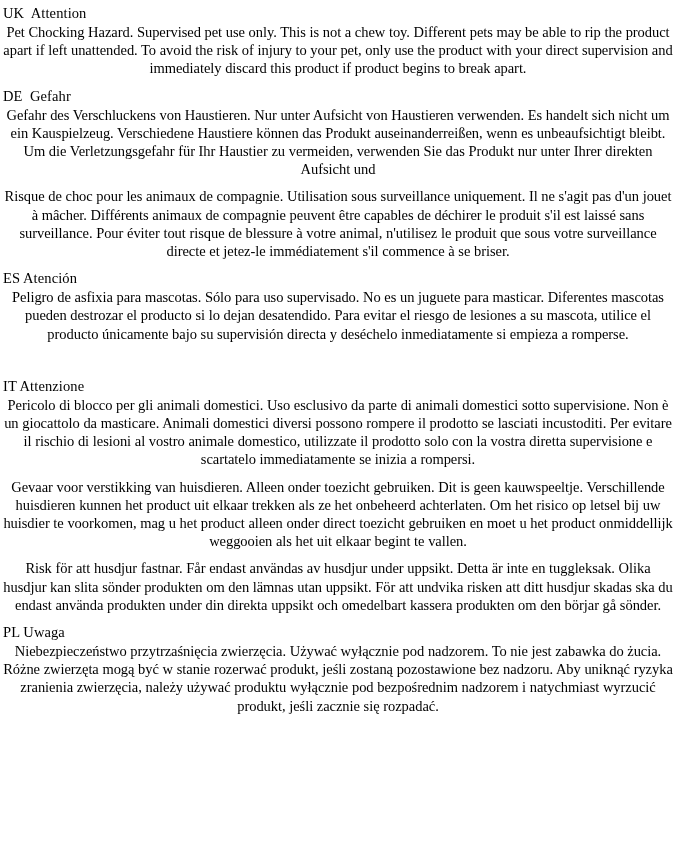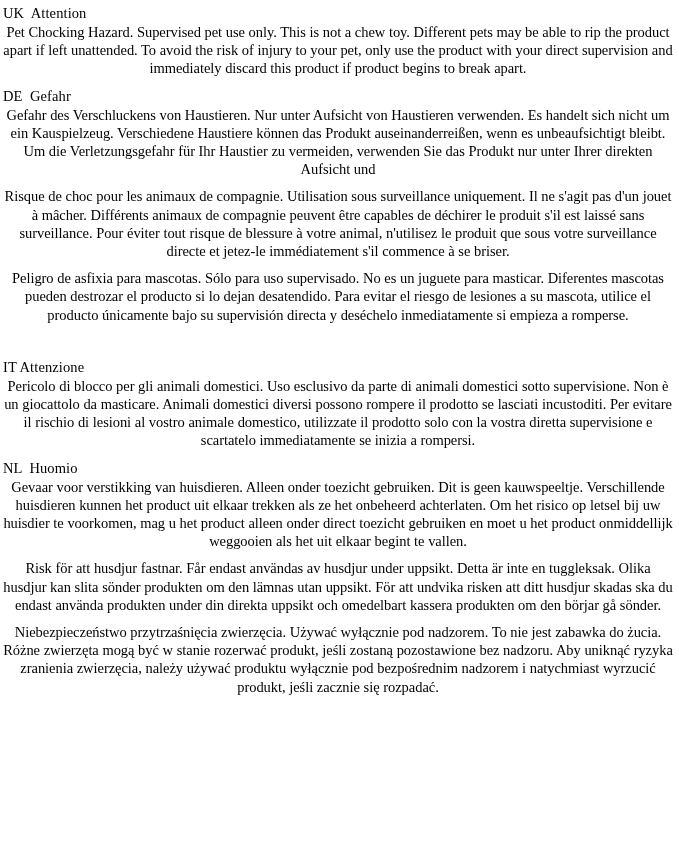--- a/index.html
+++ b/index.html
@@ -57,34 +57,35 @@
   <div class="section">
     <div class="heading">DE  Gefahr</div>
     <div class="body">Gefahr des Verschluckens von Haustieren. Nur unter Aufsicht von Haustieren verwenden. Es handelt sich nicht um ein Kauspielzeug.  Verschiedene Haustiere können das Produkt auseinanderreißen, wenn es unbeaufsichtigt bleibt. Um die Verletzungsgefahr für Ihr Haustier zu vermeiden, verwenden Sie das Produkt nur unter Ihrer direkten Aufsicht und</div>
   </div>
 
   <div class="section">
     <div class="body">Risque de choc pour les animaux de compagnie. Utilisation sous surveillance uniquement. Il ne s'agit pas d'un jouet à mâcher.  Différents animaux de compagnie peuvent être capables de déchirer le produit s'il est laissé sans surveillance. Pour éviter tout risque de blessure à votre animal, n'utilisez le produit que sous votre surveillance directe et jetez-le immédiatement s'il commence à se briser.</div>
   </div>
 
   <div class="section gap-after">
+    <div class="heading">ES Atención</div>
     <div class="body">Peligro de asfixia para mascotas. Sólo para uso supervisado. No es un juguete para masticar.  Diferentes mascotas pueden destrozar el producto si lo dejan desatendido. Para evitar el riesgo de lesiones a su mascota, utilice el producto únicamente bajo su supervisión directa y deséchelo inmediatamente si empieza a romperse.</div>
   </div>
 
   <div class="section">
     <div class="heading">IT Attenzione</div>
     <div class="body">Pericolo di blocco per gli animali domestici. Uso esclusivo da parte di animali domestici sotto supervisione. Non è un giocattolo da masticare.  Animali domestici diversi possono rompere il prodotto se lasciati incustoditi. Per evitare il rischio di lesioni al vostro animale domestico, utilizzate il prodotto solo con la vostra diretta supervisione e scartatelo immediatamente se inizia a rompersi.</div>
   </div>
 
   <div class="section">
-    <div class="heading">NL  Huomio</div>
     <div class="body">Gevaar voor verstikking van huisdieren. Alleen onder toezicht gebruiken. Dit is geen kauwspeeltje.  Verschillende huisdieren kunnen het product uit elkaar trekken als ze het onbeheerd achterlaten. Om het risico op letsel bij uw huisdier te voorkomen, mag u het product alleen onder direct toezicht gebruiken en moet u het product onmiddellijk weggooien als het uit elkaar begint te vallen.</div>
   </div>
 
   <div class="section">
     <div class="body">Risk för att husdjur fastnar. Får endast användas av husdjur under uppsikt. Detta är inte en tuggleksak.  Olika husdjur kan slita sönder produkten om den lämnas utan uppsikt. För att undvika risken att ditt husdjur skadas ska du endast använda produkten under din direkta uppsikt och omedelbart kassera produkten om den börjar gå sönder.</div>
   </div>
 
   <div class="section">
+    <div class="heading">PL Uwaga</div>
     <div class="body">Niebezpieczeństwo przytrzaśnięcia zwierzęcia. Używać wyłącznie pod nadzorem. To nie jest zabawka do żucia.  Różne zwierzęta mogą być w stanie rozerwać produkt, jeśli zostaną pozostawione bez nadzoru. Aby uniknąć ryzyka zranienia zwierzęcia, należy używać produktu wyłącznie pod bezpośrednim nadzorem i natychmiast wyrzucić produkt, jeśli zacznie się rozpadać.</div>
   </div>
 
 </div>
 
 </body></html>

